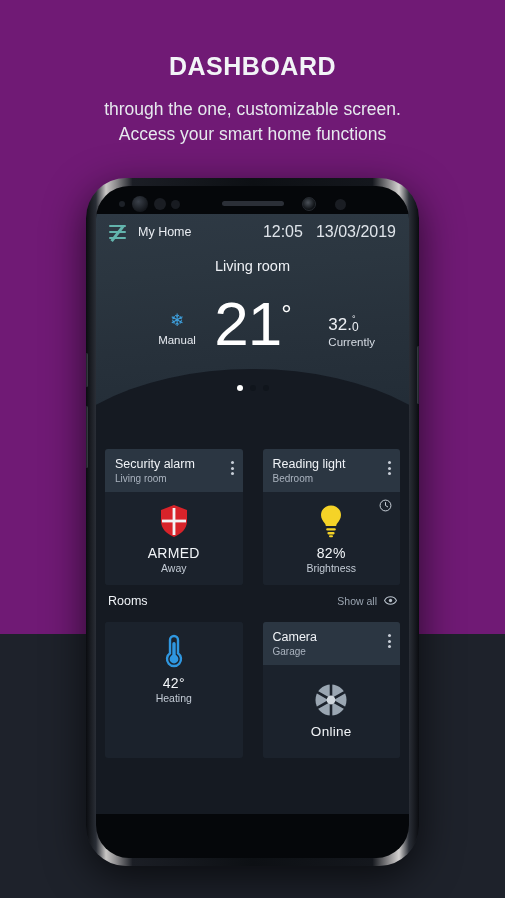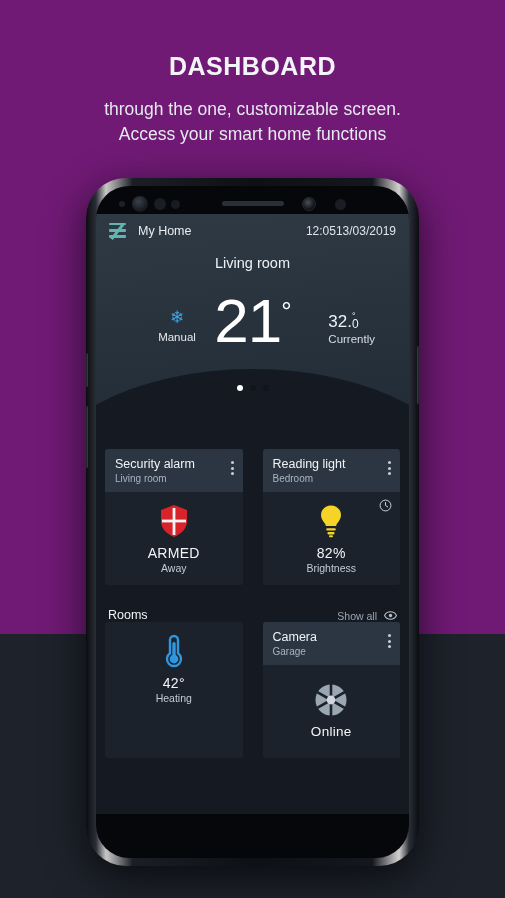--- a/index.html
+++ b/index.html
@@ -76,21 +76,21 @@
   }
   .appbar { position:relative; display:flex; align-items:center; padding:9px 13px 0 13px; }
   .logo { width:17px; height:15px; position:relative; flex:none; }
   .logo i { position:absolute; left:0; height:2.4px; background:#63b4ad; border-radius:1px; display:block; }
   .logo i:nth-child(1){ top:0; width:17px; }
   .logo i:nth-child(2){ top:6.2px; width:17px; }
   .logo i:nth-child(3){ top:12.4px; width:17px; }
   .logo .slash { position:absolute; left:1px; top:-1px; width:2.6px; height:19px;
         background:#63b4ad; transform:rotate(38deg); transform-origin:50% 50%; margin-left:6px; }
   .appbar-title { margin-left:12px; font-size:12.5px; color:#e8ecf1; }
-  .appbar-right { margin-left:auto; display:flex; font-size:12px; color:#dfe4ea;align-items:center; }
+  .appbar-right { margin-left:auto; display:flex; gap:13px; font-size:16px; color:#dfe4ea;align-items:center; }
 
   .room-name { text-align:center; margin-top:17px; font-size:14.5px; font-weight:300; color:#eef1f5; }
 
   .temp-row { position:relative; display:flex; align-items:flex-end;
               justify-content:center; margin-top:2px; height:78px; }
   .mode { position:absolute; left:48px; bottom:8px; text-align:center; width:66px; }
   .snow { font-size:17px; color:#3fa2e0; line-height:1; }
   .mode-label { margin-top:5px; font-size:11.5px; color:#e6eaf0; }
   .big-temp { font-size:62px; font-weight:200; color:#ffffff; line-height:.95;
               letter-spacing:-1px; }
@@ -103,21 +103,21 @@
   .curr-val .deg-stack em.d { top:-1px; }
   .curr-val .deg-stack em.z { top:5px; font-size:12px; }
   .curr-label { margin-top:1px; font-size:11.5px; color:#d7dde5; }
 
   .pager { position:absolute; left:0; right:0; bottom:30px; display:flex;
            justify-content:center; gap:7px; z-index:3; }
   .pager span { width:6px; height:6px; border-radius:50%; background:#10151c; }
   .pager span.on { background:#ffffff; }
 
   
-  .sec { display:flex; align-items:flex-end; padding:0 12px; height:28px;gap:40px; }
+  .sec { display:flex; align-items:flex-start; padding:0 12px; height:28px;gap:40px; }
   .sec-title { font-size:12.5px; color:#eef1f5; }
   .sec-right { margin-left:auto; display:flex; align-items:center; gap:7px; }
   .sec-showall { font-size:10.5px; color:#9aa4b0; }
   .eye { width:13px; height:13px; }
 
   
   .cards { display:flex; gap:20px; padding:0 9px; }
   .card { flex:1; border-radius:3px; overflow:hidden; background:#1b222c; }
   .card-head {
     position:relative;

